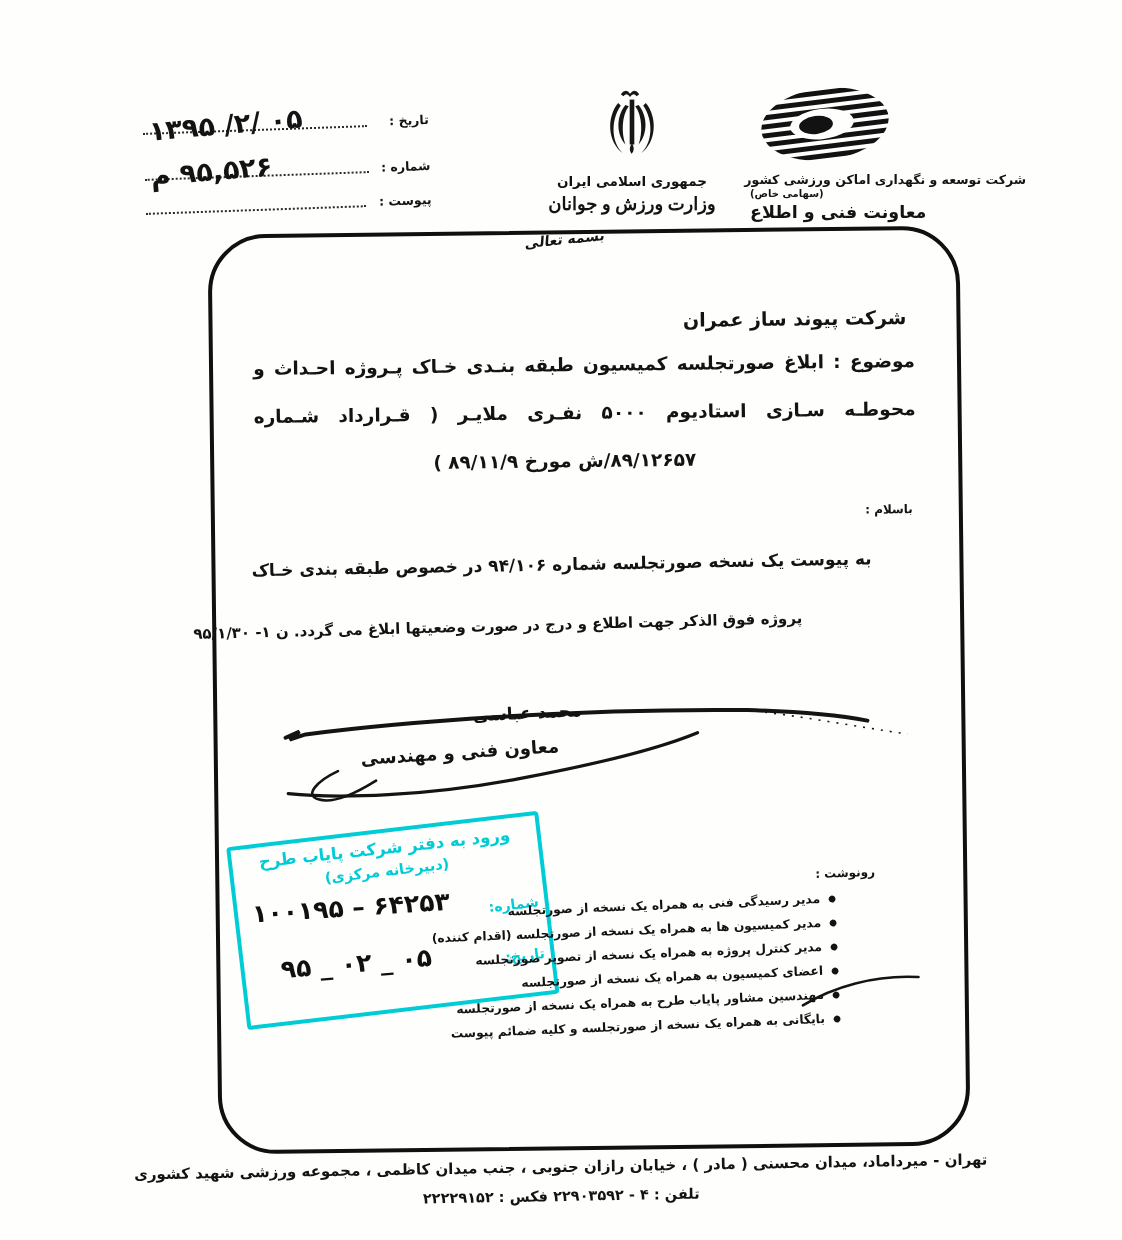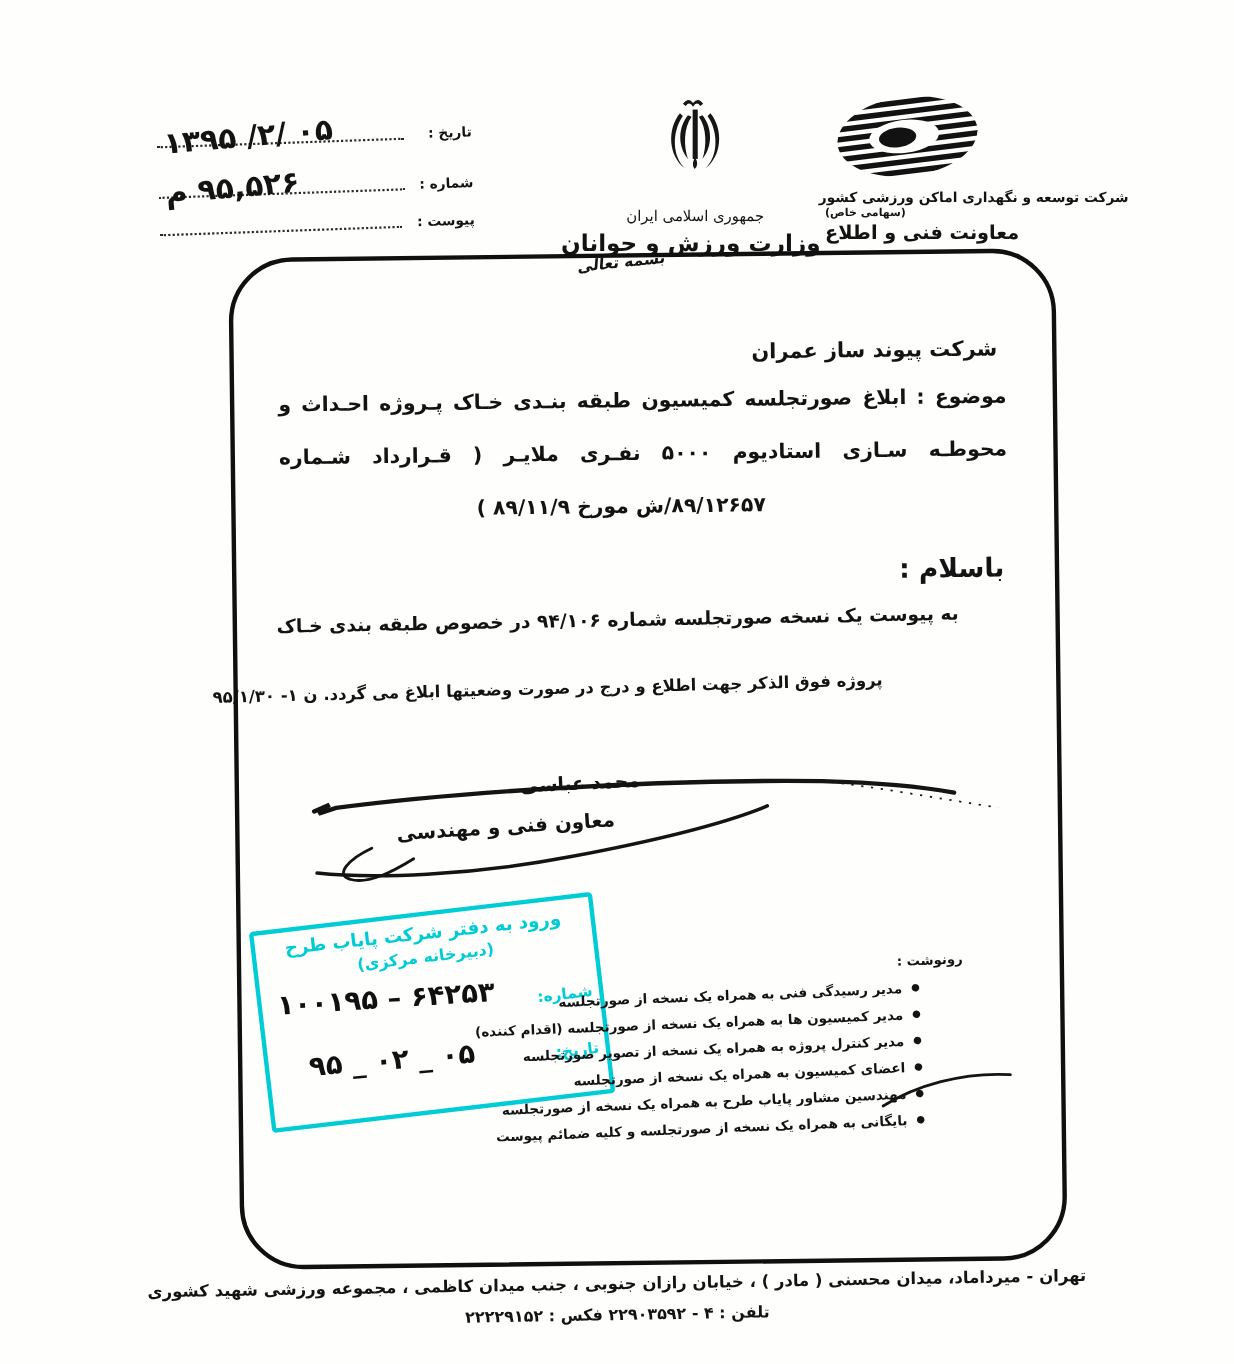--- a/index.html
+++ b/index.html
@@ -15,22 +15,22 @@
   .hdr-meta{left:140px;top:94px;width:290px;transform:rotate(-2deg);}
   .meta-row{position:relative;height:46px;}
   .meta-row .lbl{position:absolute;right:0;bottom:8px;font-size:12.5px;font-weight:700;}
   .meta-row .dotline{position:absolute;left:4px;right:62px;bottom:10px;border-bottom:2px dotted #2a2a2a;height:0;}
   .meta-row .hw{position:absolute;left:10px;bottom:2px;font-size:27px;font-weight:700;transform:rotate(-3deg);}
   .meta-row.small{height:34px;}
   .meta-row.small .dotline{right:66px;}
 
   
   .hdr-center{left:518px;top:86px;width:228px;text-align:center;}
-  .hdr-center .country{font-size:13.5px;font-weight:400;margin-top:19px;}
-  .hdr-center .ministry{font-size:21px;font-weight:700;margin-top:4px;}
+  .hdr-center .country{font-size:13.5px;font-weight:700;margin-top:3px;}
+  .hdr-center .ministry{font-size:18px;font-weight:700;margin-top:4px;font-family:Liberation Serif, serif;}
 
   
   .hdr-right{left:750px;top:84px;width:276px;text-align:left;}
   .hdr-right .company{font-size:12.5px;font-weight:700;margin-top:2px;}
   .hdr-right .ctype{font-size:10px;font-weight:700;margin-top:1px;}
   .hdr-right .deputy{font-size:17.5px;font-weight:700;margin-top:3px;}
 
   
   .besmele{left:500px;top:231px;width:130px;text-align:center;font-size:14px;font-weight:700;
            transform:rotate(-6deg) skewX(-10deg);}
@@ -38,21 +38,21 @@
   
   .letter-box{
     left:213px;top:230px;width:752px;height:920px;box-sizing:border-box;
     border:4.5px solid #101010;border-radius:58px;transform:rotate(-0.7deg);
   }
   .addressee{right:50px;top:76px;font-size:19px;font-weight:700;}
   .subj{right:42px;left:40px;font-size:18.5px;font-weight:700;
         text-align:justify;text-align-last:justify;}
   .subj.l1{top:120px;} .subj.l2{top:168px;}
   .subj.l3{right:262px;top:216px;left:auto;text-align:right;text-align-last:auto;}
-  .salutation{right:46px;top:272px;font-size:24px;font-weight:700;}
+  .salutation{right:46px;top:272px;font-size:12px;font-weight:700;}
   .body1{right:88px;top:320px;font-size:17px;font-weight:600;transform:rotate(-0.4deg);}
   .body2{right:158px;top:382px;font-size:15px;font-weight:600;transform:rotate(-0.8deg);}
 
   .sig-name{left:225px;top:468px;width:170px;text-align:center;font-size:17px;font-weight:700;transform:rotate(-2deg);}
   .sig-title{left:72px;top:506px;width:340px;text-align:center;font-size:18px;font-weight:700;transform:rotate(-3deg);}
   .sig-svg{left:60px;top:438px;width:640px;height:130px;}
 
   
   .stamp{
     left:16px;top:592px;width:314px;height:184px;box-sizing:border-box;

